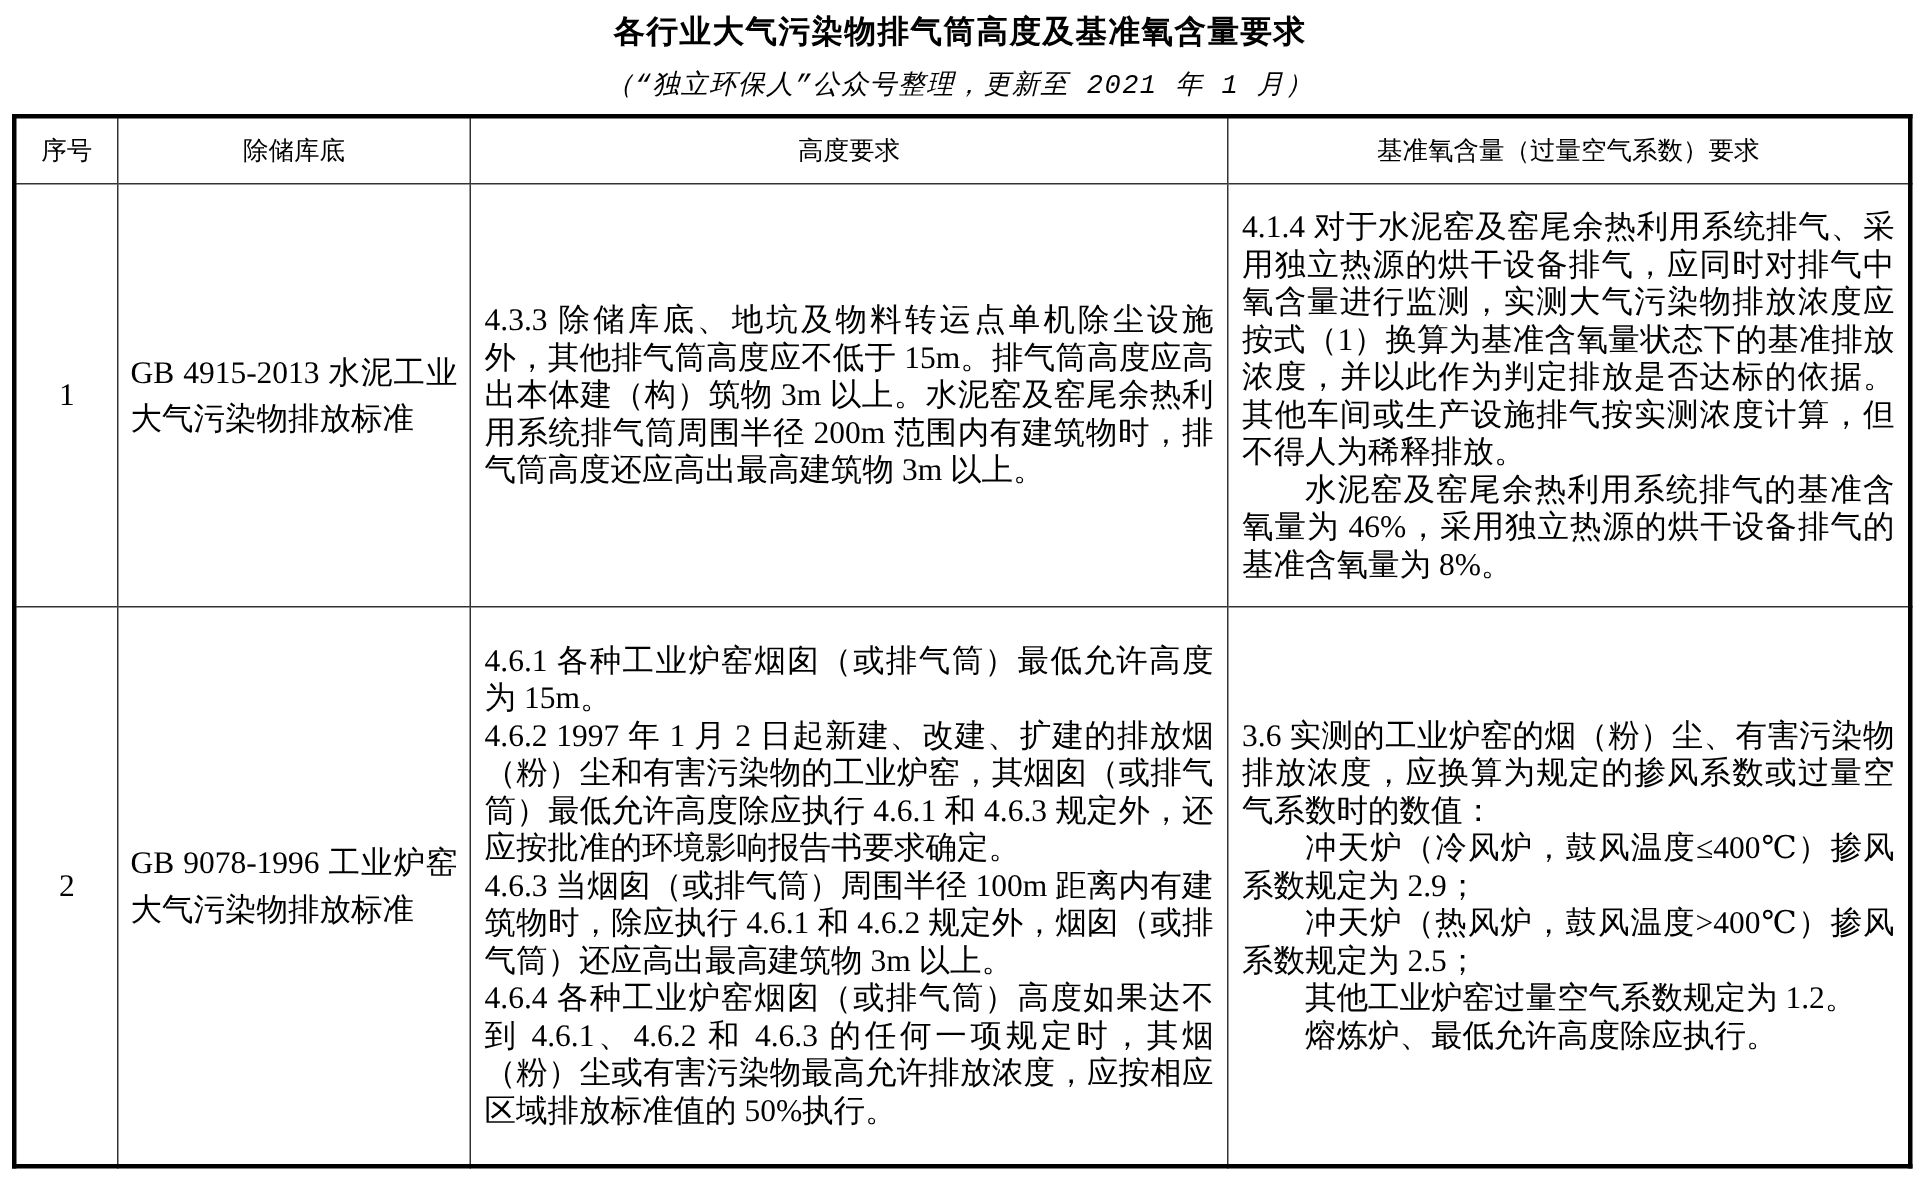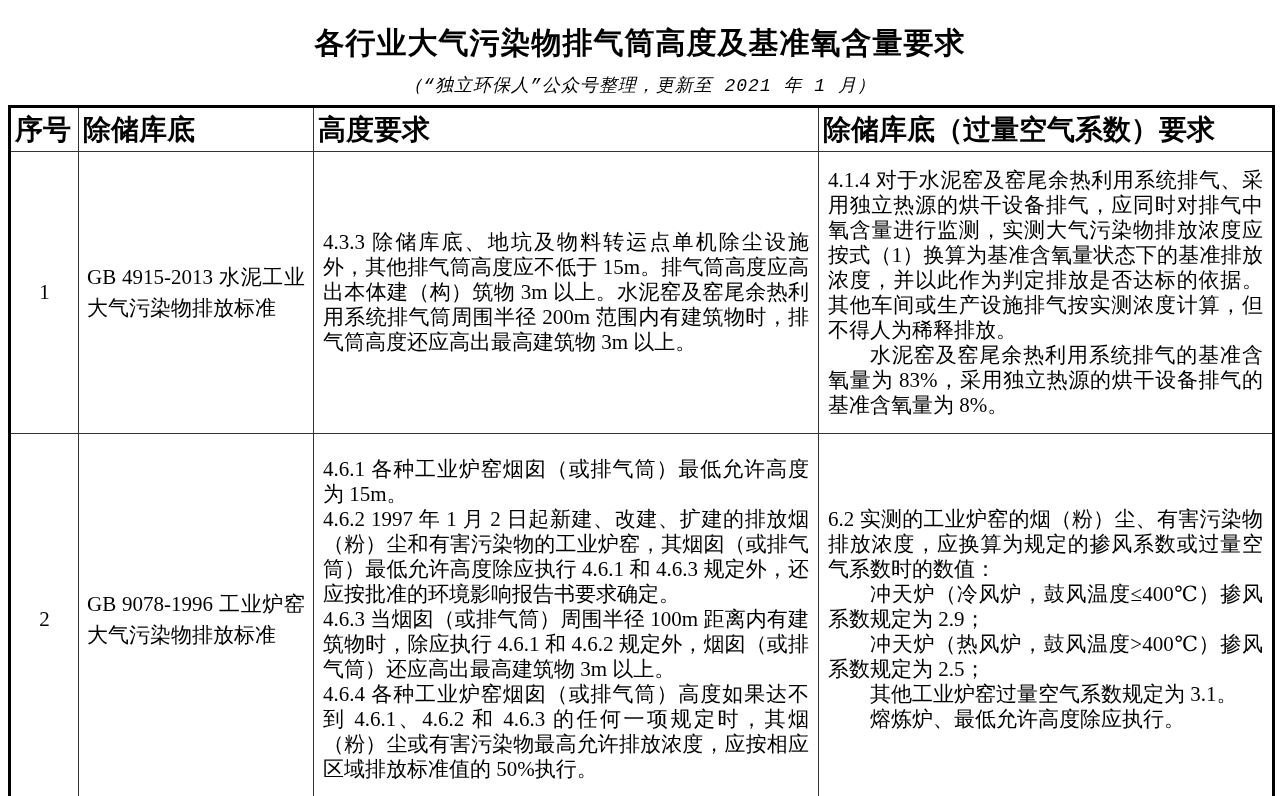--- a/index.html
+++ b/index.html
@@ -3,43 +3,43 @@
 <meta charset="utf-8">
 <style>
   html,body{margin:0;padding:0;background:#fff;}
   body{
     width:1280px;height:796px;overflow:hidden;
     font-family:"Liberation Serif","DejaVu Serif",serif;
     color:#000;
   }
   .page{width:1280px;height:796px;position:relative;}
   .title{
-    margin:0;padding-top:23px;
-    text-align:center;font-size:30px;font-weight:bold;letter-spacing:1px;
+    margin:0;padding-top:7px;
+    text-align:center;font-size:21px;font-weight:bold;letter-spacing:1px;
   }
   .subtitle{
     margin-top:9px;
     text-align:center;font-size:18px;font-style:italic;letter-spacing:1px;font-family:Liberation Mono, monospace;
   }
   table.std-table{
     table-layout:fixed;border-collapse:collapse;
     margin:8px auto 0 8px;width:1264px;
     border:3px solid #000;
   }
   .std-table th,.std-table td{
     border:1px solid #333;
     font-size:21px;
     vertical-align:middle;
     padding:2px 9px;
     box-sizing:border-box;
   }
   .std-table thead tr{height:45px;}
   .std-table thead th{
     font-family:"Liberation Sans","DejaVu Sans",sans-serif;
-    font-weight:bold;text-align:left;padding:0 4px;font-size:28px;
+    font-weight:normal;text-align:center;padding:0 4px;font-size:17px;
   }
   tr.row-1{height:282px;}
   tr.row-2{height:373px;}
   td.c-seq{text-align:center;}
   td.c-std{text-align:justify;line-height:31px;padding:2px 8px;}
   td.c-txt{line-height:25px;}
   .para{margin:0;text-align:justify;}
   .para.indent{text-indent:42px;}
 </style>
 </head>
@@ -55,48 +55,48 @@
       <col style="width:69px">
       <col style="width:235px">
       <col style="width:505px">
       <col style="width:455px">
     </colgroup>
     <thead>
       <tr>
         <th>序号</th>
         <th>除储库底</th>
         <th>高度要求</th>
-        <th>除储库底（过量空气系数）要求</th>
+        <th>基准氧含量（过量空气系数）要求</th>
       </tr>
     </thead>
     <tbody>
       <tr class="row-1">
         <td class="c-seq">1</td>
         <td class="c-std">GB 4915-2013 水泥工业大气污染物排放标准</td>
         <td class="c-txt">
           <p class="para">4.3.3 除储库底、地坑及物料转运点单机除尘设施外，其他排气筒高度应不低于 15m。排气筒高度应高出本体建（构）筑物 3m 以上。水泥窑及窑尾余热利用系统排气筒周围半径 200m 范围内有建筑物时，排气筒高度还应高出最高建筑物 3m 以上。</p>
         </td>
         <td class="c-txt">
           <p class="para">4.1.4 对于水泥窑及窑尾余热利用系统排气、采用独立热源的烘干设备排气，应同时对排气中氧含量进行监测，实测大气污染物排放浓度应按式（1）换算为基准含氧量状态下的基准排放浓度，并以此作为判定排放是否达标的依据。其他车间或生产设施排气按实测浓度计算，但不得人为稀释排放。</p>
-          <p class="para indent">水泥窑及窑尾余热利用系统排气的基准含氧量为 83%，采用独立热源的烘干设备排气的基准含氧量为 8%。</p>
+          <p class="para indent">水泥窑及窑尾余热利用系统排气的基准含氧量为 46%，采用独立热源的烘干设备排气的基准含氧量为 8%。</p>
         </td>
       </tr>
       <tr class="row-2">
         <td class="c-seq">2</td>
         <td class="c-std">GB 9078-1996 工业炉窑大气污染物排放标准</td>
         <td class="c-txt">
           <p class="para">4.6.1 各种工业炉窑烟囱（或排气筒）最低允许高度为 15m。</p>
           <p class="para">4.6.2 1997 年 1 月 2 日起新建、改建、扩建的排放烟（粉）尘和有害污染物的工业炉窑，其烟囱（或排气筒）最低允许高度除应执行 4.6.1 和 4.6.3 规定外，还应按批准的环境影响报告书要求确定。</p>
           <p class="para">4.6.3 当烟囱（或排气筒）周围半径 100m 距离内有建筑物时，除应执行 4.6.1 和 4.6.2 规定外，烟囱（或排气筒）还应高出最高建筑物 3m 以上。</p>
           <p class="para">4.6.4 各种工业炉窑烟囱（或排气筒）高度如果达不到 4.6.1、4.6.2 和 4.6.3 的任何一项规定时，其烟（粉）尘或有害污染物最高允许排放浓度，应按相应区域排放标准值的 50%执行。</p>
         </td>
         <td class="c-txt">
-          <p class="para">6.2 实测的工业炉窑的烟（粉）尘、有害污染物排放浓度，应换算为规定的掺风系数或过量空气系数时的数值：</p>
+          <p class="para">3.6 实测的工业炉窑的烟（粉）尘、有害污染物排放浓度，应换算为规定的掺风系数或过量空气系数时的数值：</p>
           <p class="para indent">冲天炉（冷风炉，鼓风温度≤400℃）掺风系数规定为 2.9；</p>
           <p class="para indent">冲天炉（热风炉，鼓风温度&gt;400℃）掺风系数规定为 2.5；</p>
-          <p class="para indent">其他工业炉窑过量空气系数规定为 3.1。</p>
+          <p class="para indent">其他工业炉窑过量空气系数规定为 1.2。</p>
           <p class="para indent">熔炼炉、最低允许高度除应执行。</p>
         </td>
       </tr>
     </tbody>
   </table>
 
 </div>
 
 </body></html>

